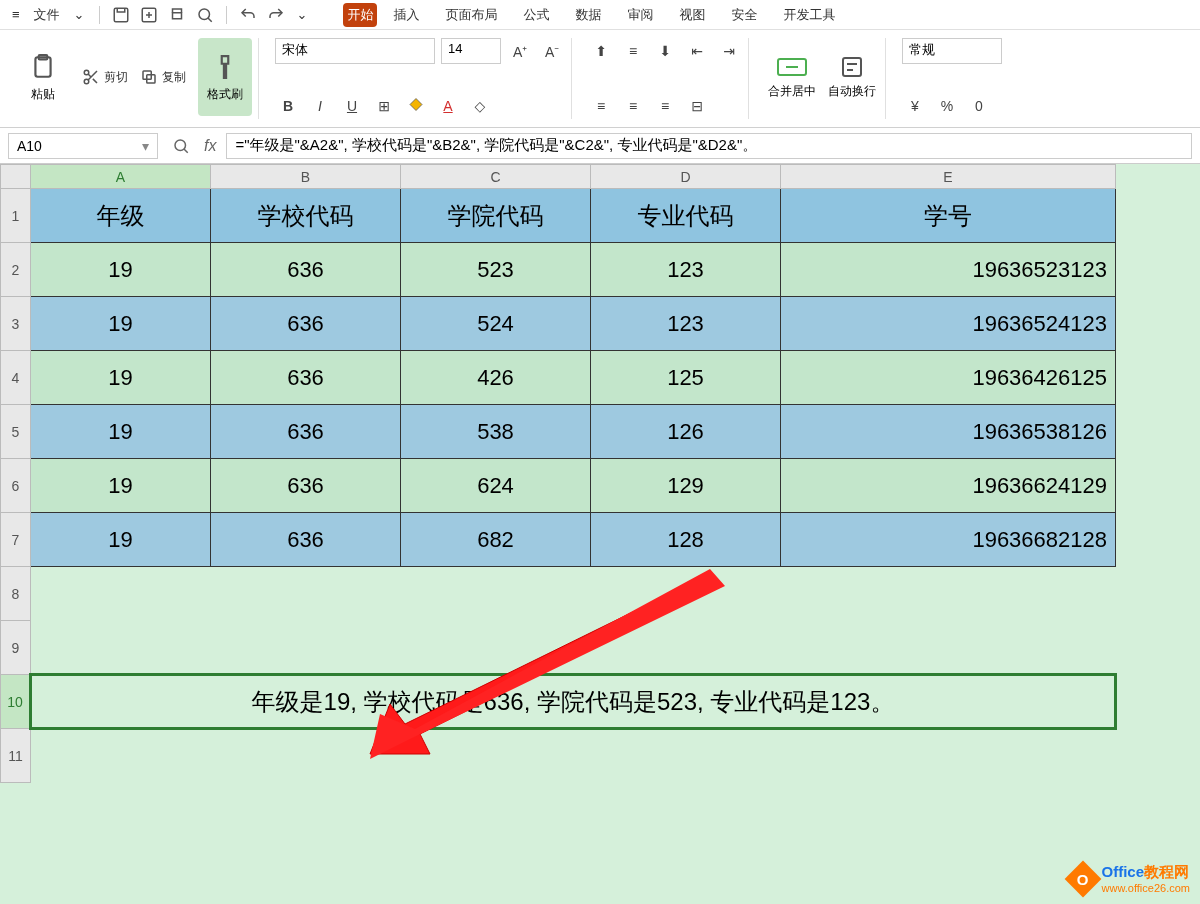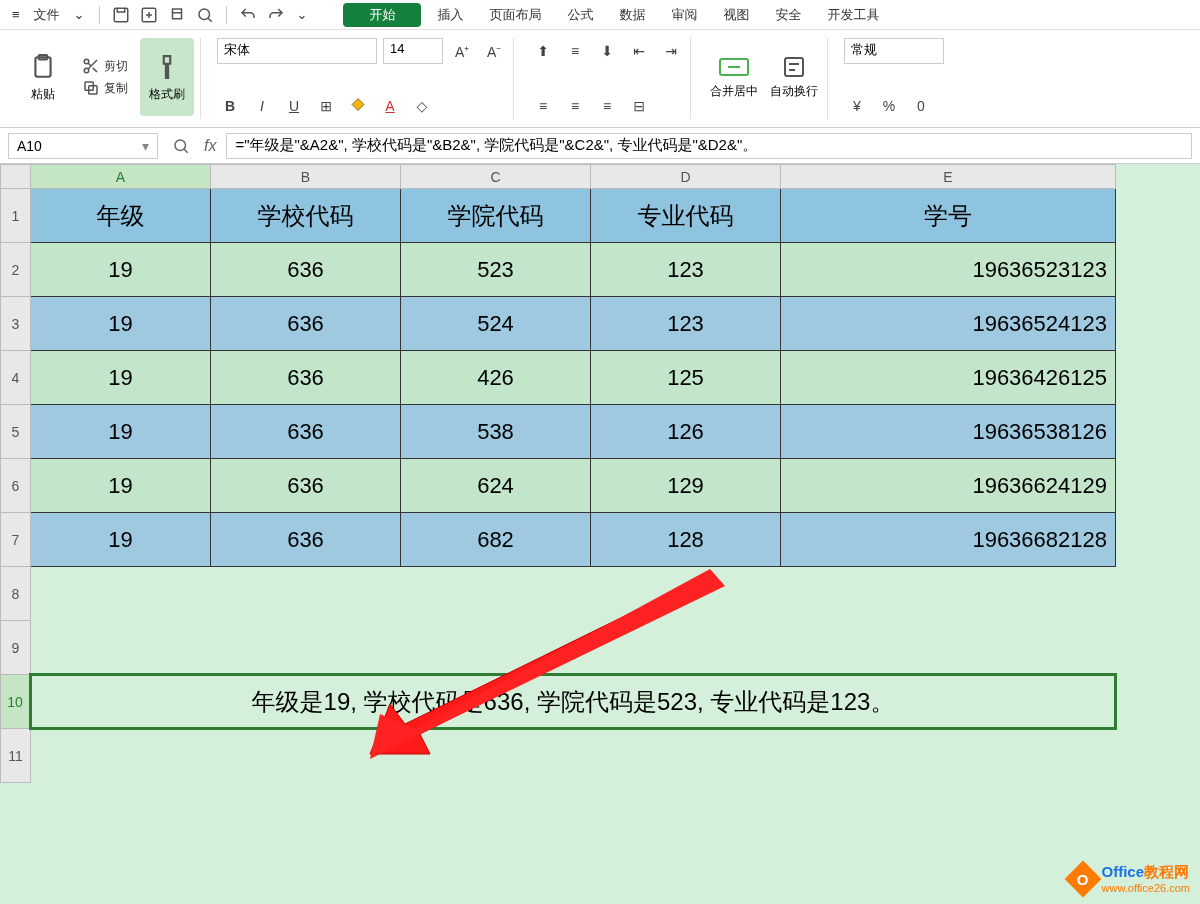--- a/index.html
+++ b/index.html
@@ -2,21 +2,21 @@
 <html><head>
   <meta charset="utf-8">
   <style>
     * { box-sizing: border-box; margin: 0; padding: 0; }
     body { font-family: "Microsoft YaHei", SimSun, sans-serif; background: #fff; width: 1200px; height: 904px; overflow: hidden; position: relative; }
     .menubar { height: 30px; display: flex; align-items: center; padding: 0 8px; gap: 6px; background: #fff; border-bottom: 1px solid #e0e0e0; font-size: 13px; color: #333; }
     .menubar .divider { width: 1px; height: 18px; background: #ccc; margin: 0 4px; }
     .menubar .mi { cursor: pointer; padding: 2px 4px; }
     .menubar .icon-btn { width: 22px; height: 22px; display: flex; align-items: center; justify-content: center; cursor: pointer; color: #555; }
     .menubar .tab { padding: 4px 10px; cursor: pointer; }
-    .menubar .tab.active { background: #15803d; color: #fff; border-radius: 4px; padding: 3px 26px; }
+    .menubar .tab.active { background: #c2410c; color: #fff; border-radius: 4px; padding: 3px 4px; }
     .ribbon { display: flex; align-items: stretch; padding: 8px 10px; gap: 10px; border-bottom: 1px solid #d0d0d0; height: 98px; background: #fff; }
     .rgroup { display: flex; flex-direction: column; align-items: center; justify-content: space-between; padding: 0 6px; border-right: 1px solid #e0e0e0; }
     .rgroup:last-child { border-right: none; }
     .rgroup .row { display: flex; align-items: center; gap: 6px; }
     .rbtn { padding: 2px 6px; font-size: 12px; color: #333; cursor: pointer; display: flex; align-items: center; gap: 4px; }
     .big-btn { display: flex; flex-direction: column; align-items: center; justify-content: center; width: 54px; height: 78px; font-size: 12px; cursor: pointer; gap: 4px; }
     .big-btn.active { background: #c8e6c9; border-radius: 4px; }
     .font-select { border: 1px solid #ccc; height: 26px; padding: 2px 6px; font-size: 13px; width: 160px; background: #fff; }
     .size-select { border: 1px solid #ccc; height: 26px; padding: 2px 6px; font-size: 13px; width: 60px; background: #fff; }
     .fmt-btn { width: 26px; height: 26px; display: flex; align-items: center; justify-content: center; cursor: pointer; color: #444; font-size: 14px; }
@@ -108,21 +108,21 @@
 <div class="ribbon">
   <div class="rgroup">
     <div class="row">
       <div class="big-btn">
         <svg width="26" height="30" viewBox="0 0 24 24" fill="none" stroke="#555" stroke-width="2">
             <rect x="5" y="3" width="14" height="18" rx="2"></rect>
             <rect x="8" y="1" width="8" height="4" rx="1"></rect>
           </svg>
         <span>粘贴</span>
       </div>
-      <div style="display:flex;flex-direction:column;gap:0">
+      <div style="display:flex;gap:0">
         <div class="rbtn">
           <svg class="ico" viewBox="0 0 24 24" fill="none" stroke="#555" stroke-width="2">
               <circle cx="6" cy="6" r="3"></circle>
               <circle cx="6" cy="18" r="3"></circle>
               <path d="M20 4L8.12 15.88M14.47 14.48L20 20M8.12 8.12L12 12"></path>
             </svg>
           <span>剪切</span>
         </div>
         <div class="rbtn">
           <svg class="ico" viewBox="0 0 24 24" fill="none" stroke="#555" stroke-width="2">

